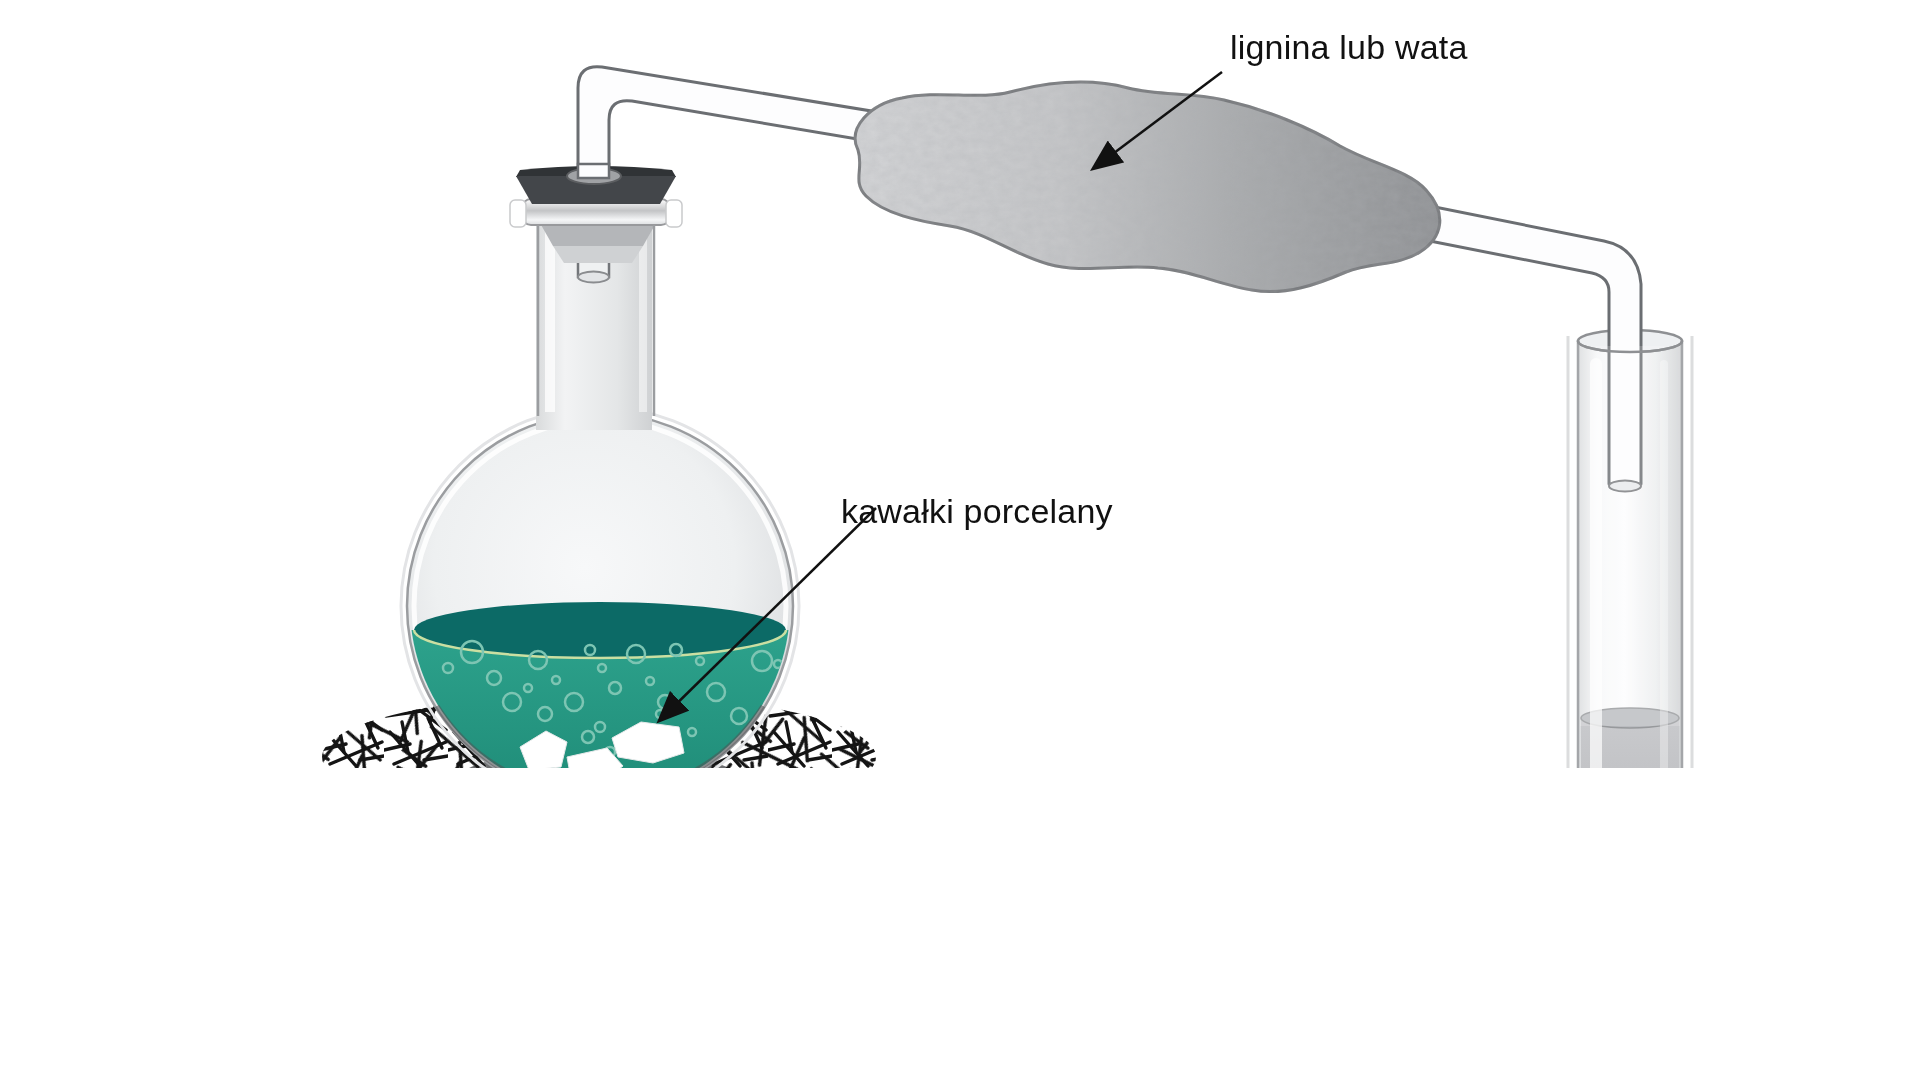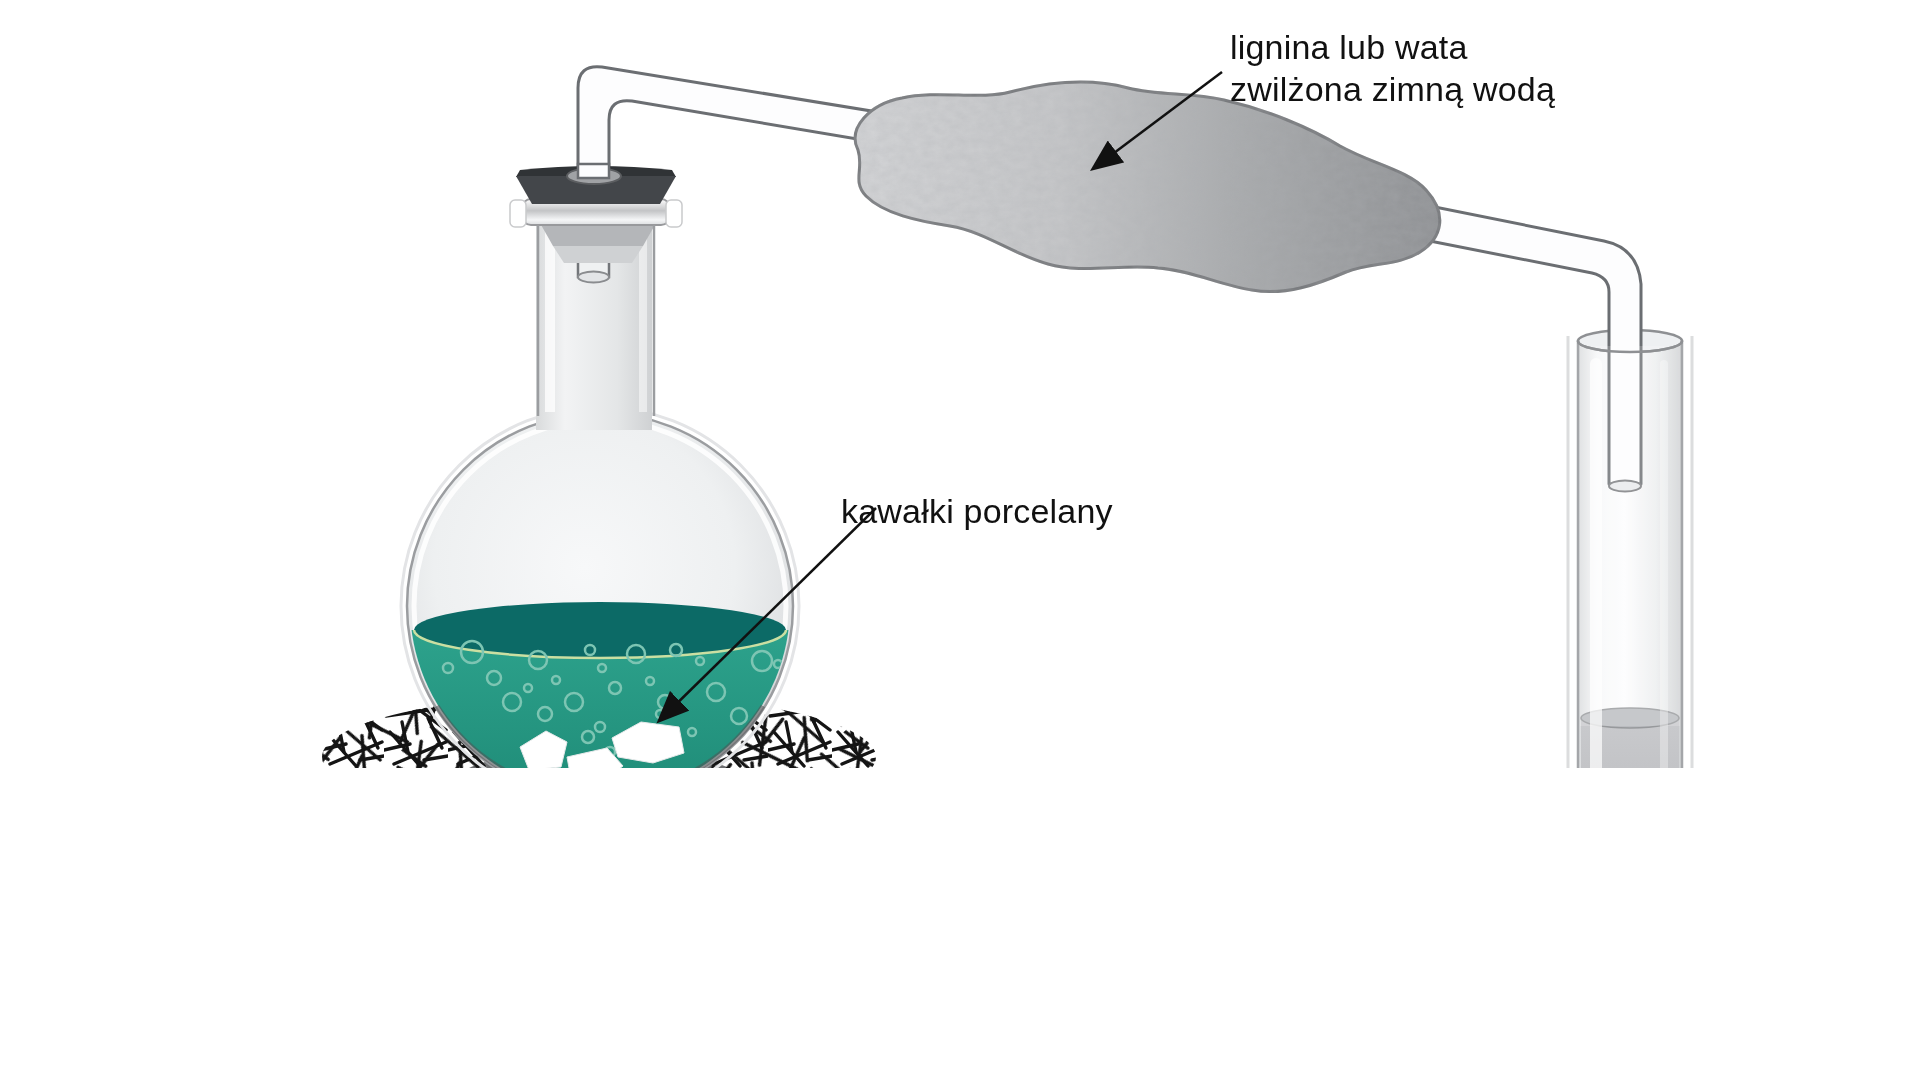--- a/index.html
+++ b/index.html
@@ -223,17 +223,16 @@
       <rect x="578" y="164" width="31" height="14" fill="#fdfdfe" stroke="#6b6e72" stroke-width="2.5"></rect>
     </g>
   </g>
 
   <line x1="1222" y1="72" x2="1094" y2="168" stroke="#111111" stroke-width="2.5" marker-end="url(#arrowHead)"></line>
   <line x1="876" y1="508" x2="660" y2="720" stroke="#111111" stroke-width="2.5" marker-end="url(#arrowHead)"></line>
 </svg>
 
 <div class="diagram-label" id="wadding-label">
   <div>lignina lub wata</div>
-  <div>zwilżona zimną wodą</div>
 </div>
 <div class="diagram-label" id="porcelain-label">kawałki porcelany</div>
 
 </div>
 
 </body></html>

